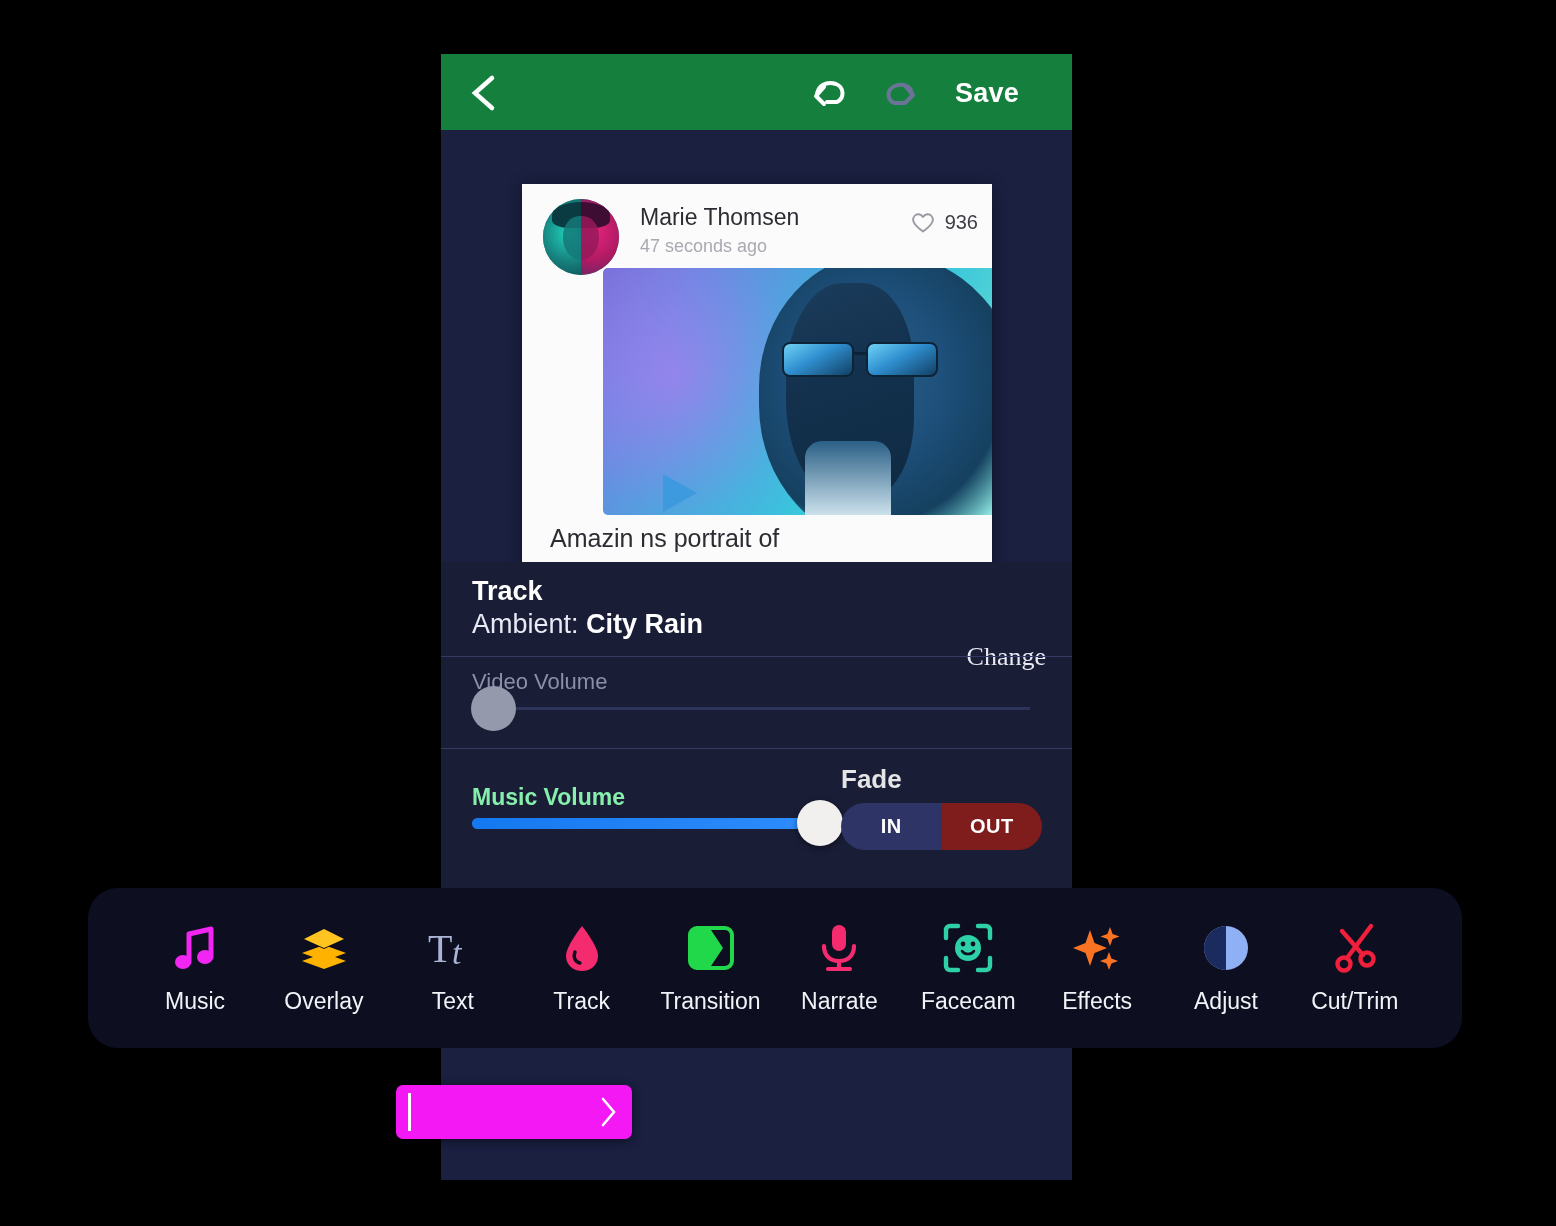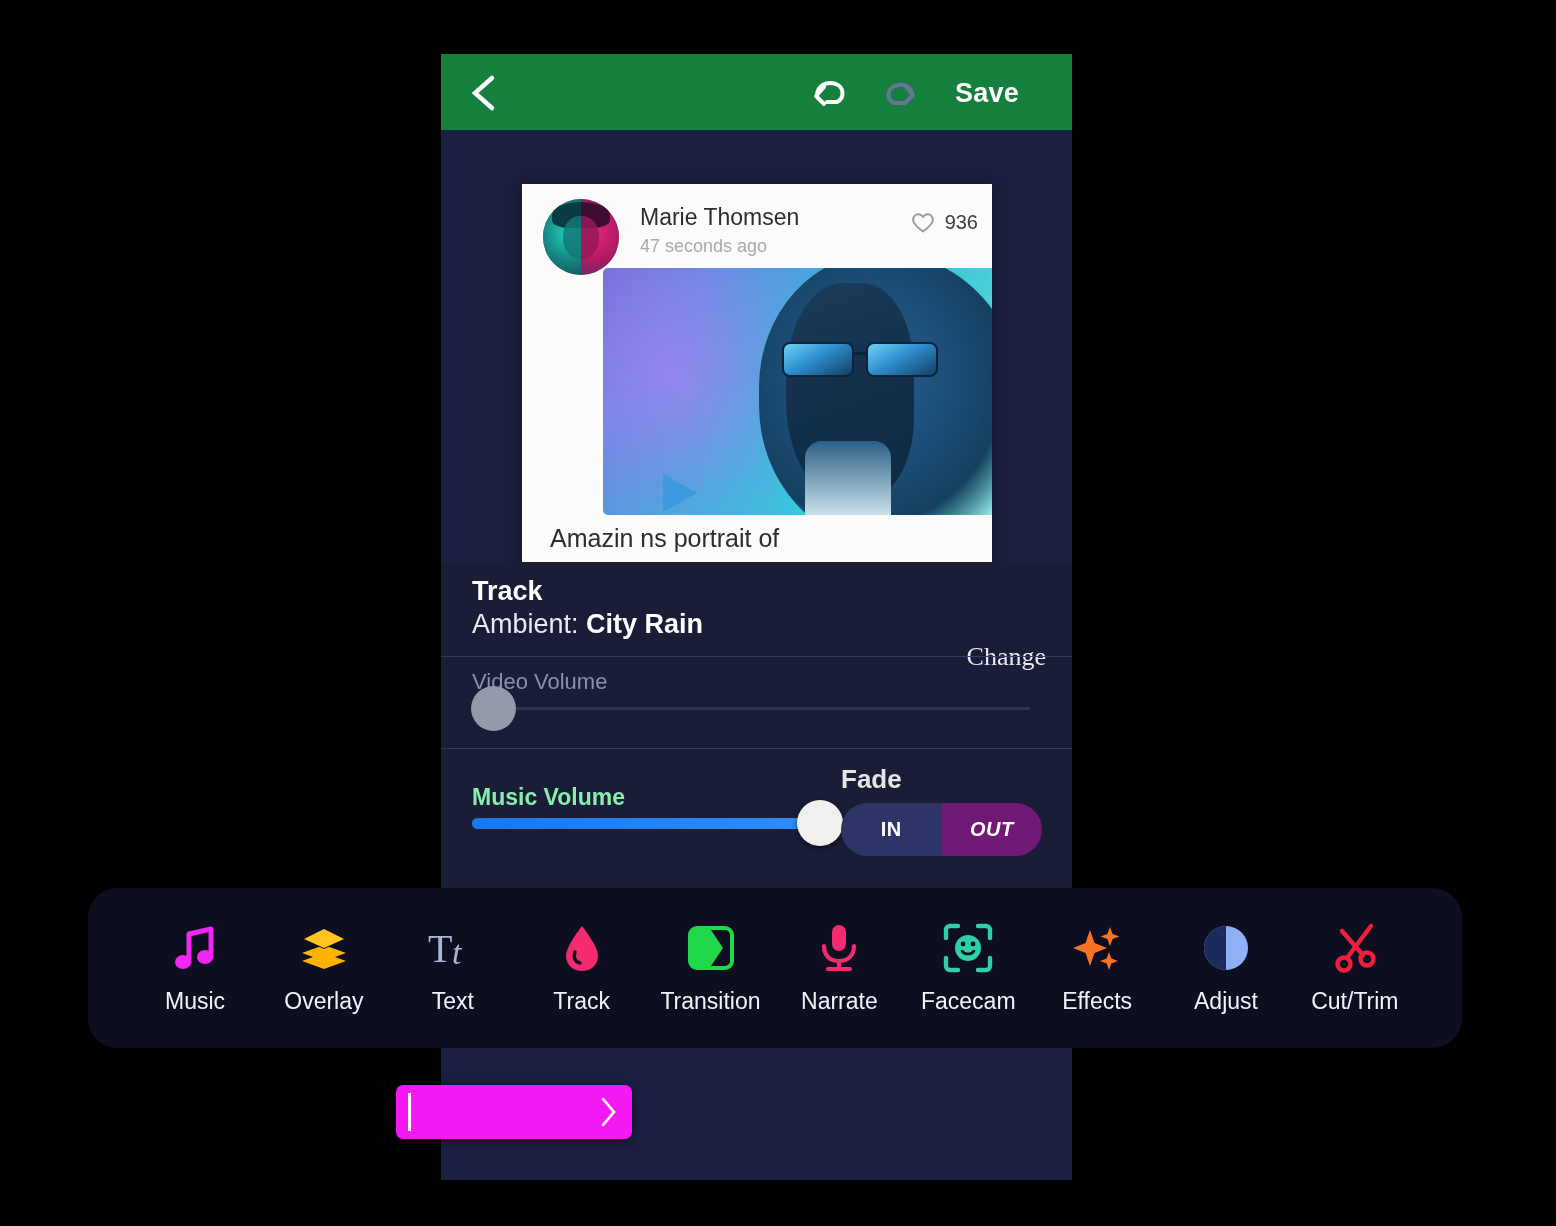--- a/index.html
+++ b/index.html
@@ -279,34 +279,34 @@
   .mv-thumb {
     position: absolute; top: 50px;
     width: 46px; height: 46px;
     border-radius: 50%;
     background: #f1f0ee;
     box-shadow: 0 2px 6px rgba(0,0,0,.45);
     cursor: pointer;
   }
   .fade-toggle {
     position: absolute; left: 400px; top: 53px;
-    width: 201px; height: 53px;
+    width: 201px; height: 47px;
     border-radius: 27px;
     overflow: hidden;
     display: flex;
   }
   .fade-seg {
     flex: 1;
     display: flex; align-items: center; justify-content: center;
     font-size: 20px; font-weight: 700; letter-spacing: .5px;
     color: #ffffff;
     cursor: pointer;
   }
   .fade-seg.in  { background: #2e3566; }
-  .fade-seg.out { background: #701a75; font-style: italic; }
+  .fade-seg.out { background: #7f1d1d; }
 
   
   .toolbar {
     position: absolute;
     left: 88px; top: 888px;
     width: 1374px; height: 160px;
     background: #0d0f20;
     border-radius: 30px;
     display: flex;
     align-items: center;

